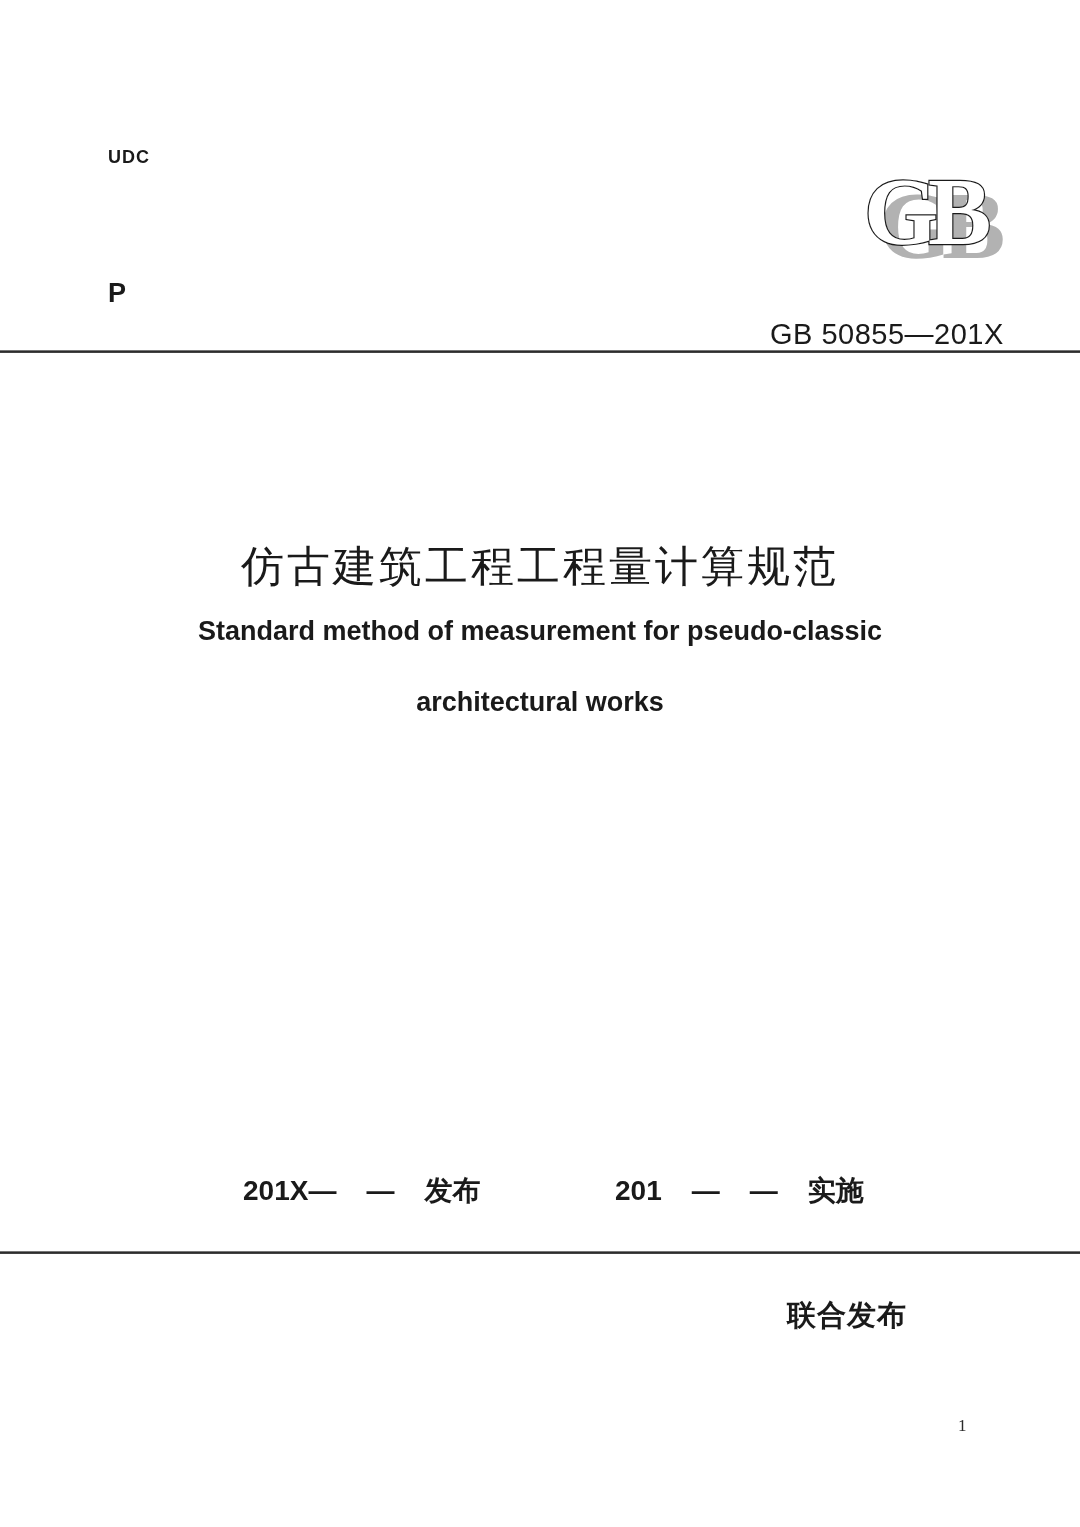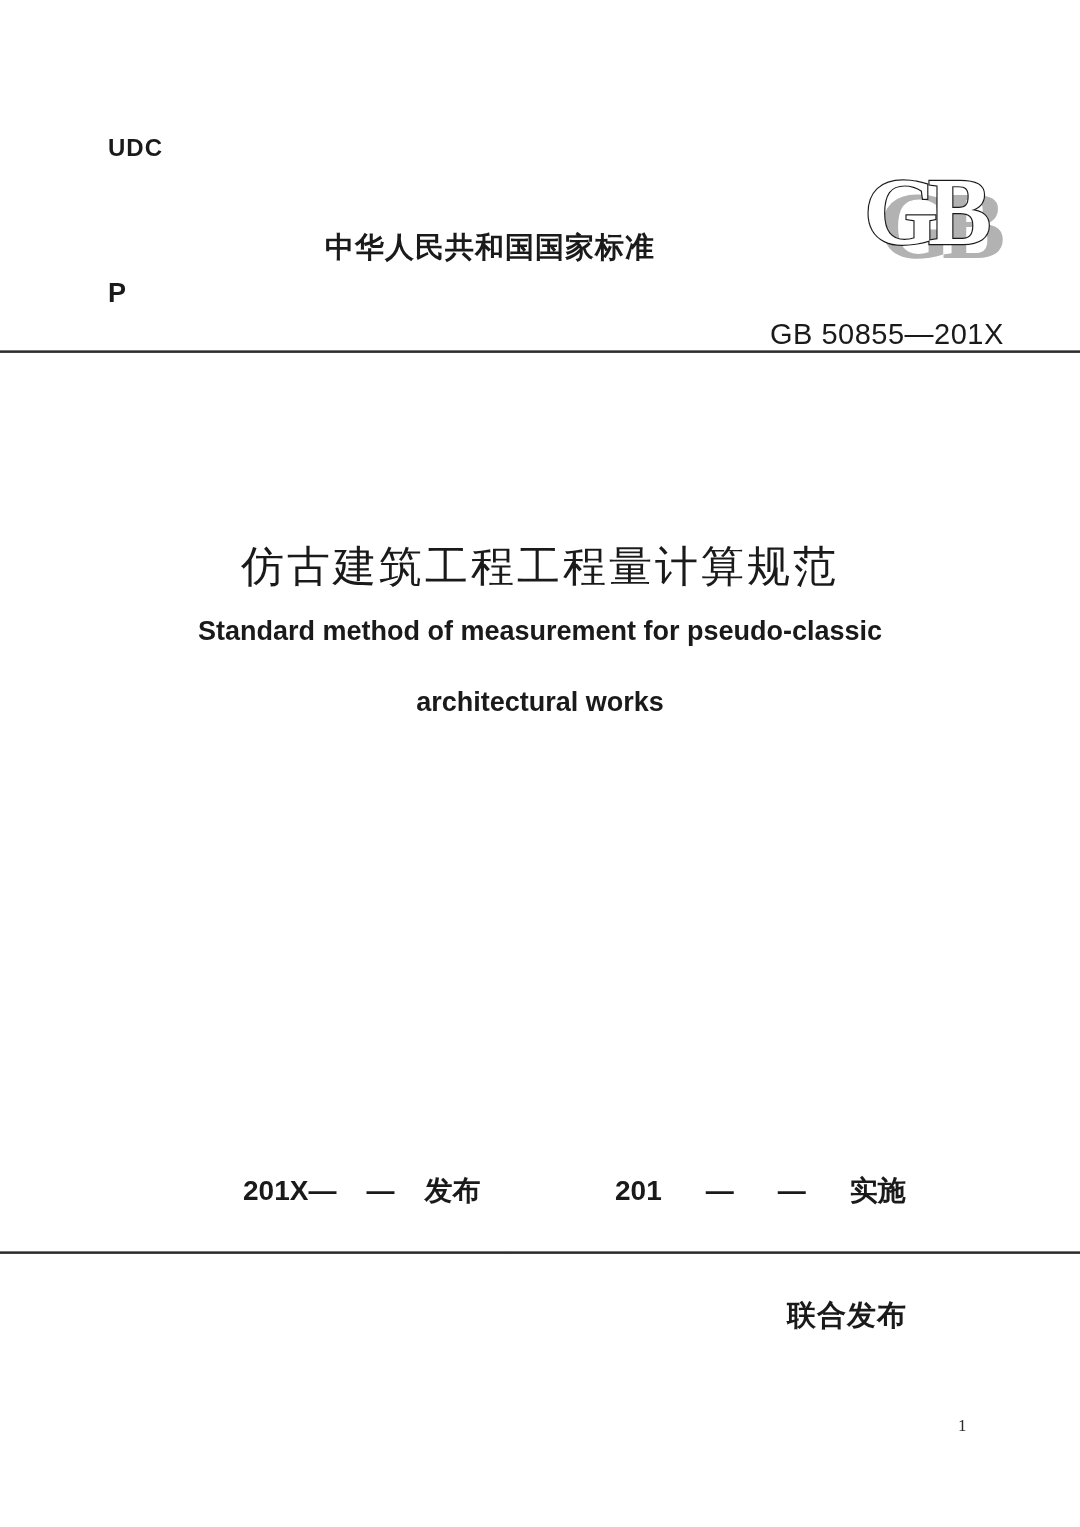--- a/index.html
+++ b/index.html
@@ -14,22 +14,22 @@
     margin: 0 auto;
     background: #ffffff;
     overflow: hidden;
     font-family: "Liberation Sans", sans-serif;
     color: #1a1a1a;
   }
   .abs { position: absolute; }
 
   
   .udc-label {
-    left: 108px; top: 134px;
-    font-size: 24px; font-weight: bold;
+    left: 108px; top: 147px;
+    font-size: 18px; font-weight: bold;
     letter-spacing: 1px;
   }
   .p-label {
     left: 108px; top: 278px;
     font-size: 27px; font-weight: bold;
   }
   .national-standard-label {
     left: 325px; top: 228px;
     font-size: 29px; font-weight: bold;
     letter-spacing: 1px;
@@ -91,21 +91,21 @@
   
   .date-row {
     top: 1172px;
     display: flex;
     align-items: baseline;
     font-size: 28px;
     font-weight: bold;
     white-space: nowrap;
   }
   .date-row-issue { left: 243px; gap: 30px; align-items: center; }
-  .date-row-impl  { left: 615px; gap: 44px; }
+  .date-row-impl  { left: 615px; gap: 30px; }
 
   
   .publisher-org-1 {
     left: 110px; top: 1281px;
     font-size: 29px; font-weight: bold;
     white-space: nowrap;
   }
   .publisher-org-2 {
     left: 110px; top: 1314px;
     font-size: 29px; font-weight: bold;
@@ -126,21 +126,20 @@
   }
 </style>
 </head>
 <body>
 
 <div class="page">
 
   <div class="abs udc-label">UDC</div>
   <div class="abs p-label">P</div>
 
-  <div class="abs national-standard-label">中华人民共和国国家标准</div>
 
   <svg class="abs gb-logo" viewBox="0 0 185 125">
     <text class="gb-shadow-text" x="30" y="106">GB</text>
     <text class="gb-front-text" x="16" y="92">GB</text>
   </svg>
 
   <div class="abs standard-number">GB 50855—201X</div>
 
   <div class="abs rule rule-top"></div>
 

